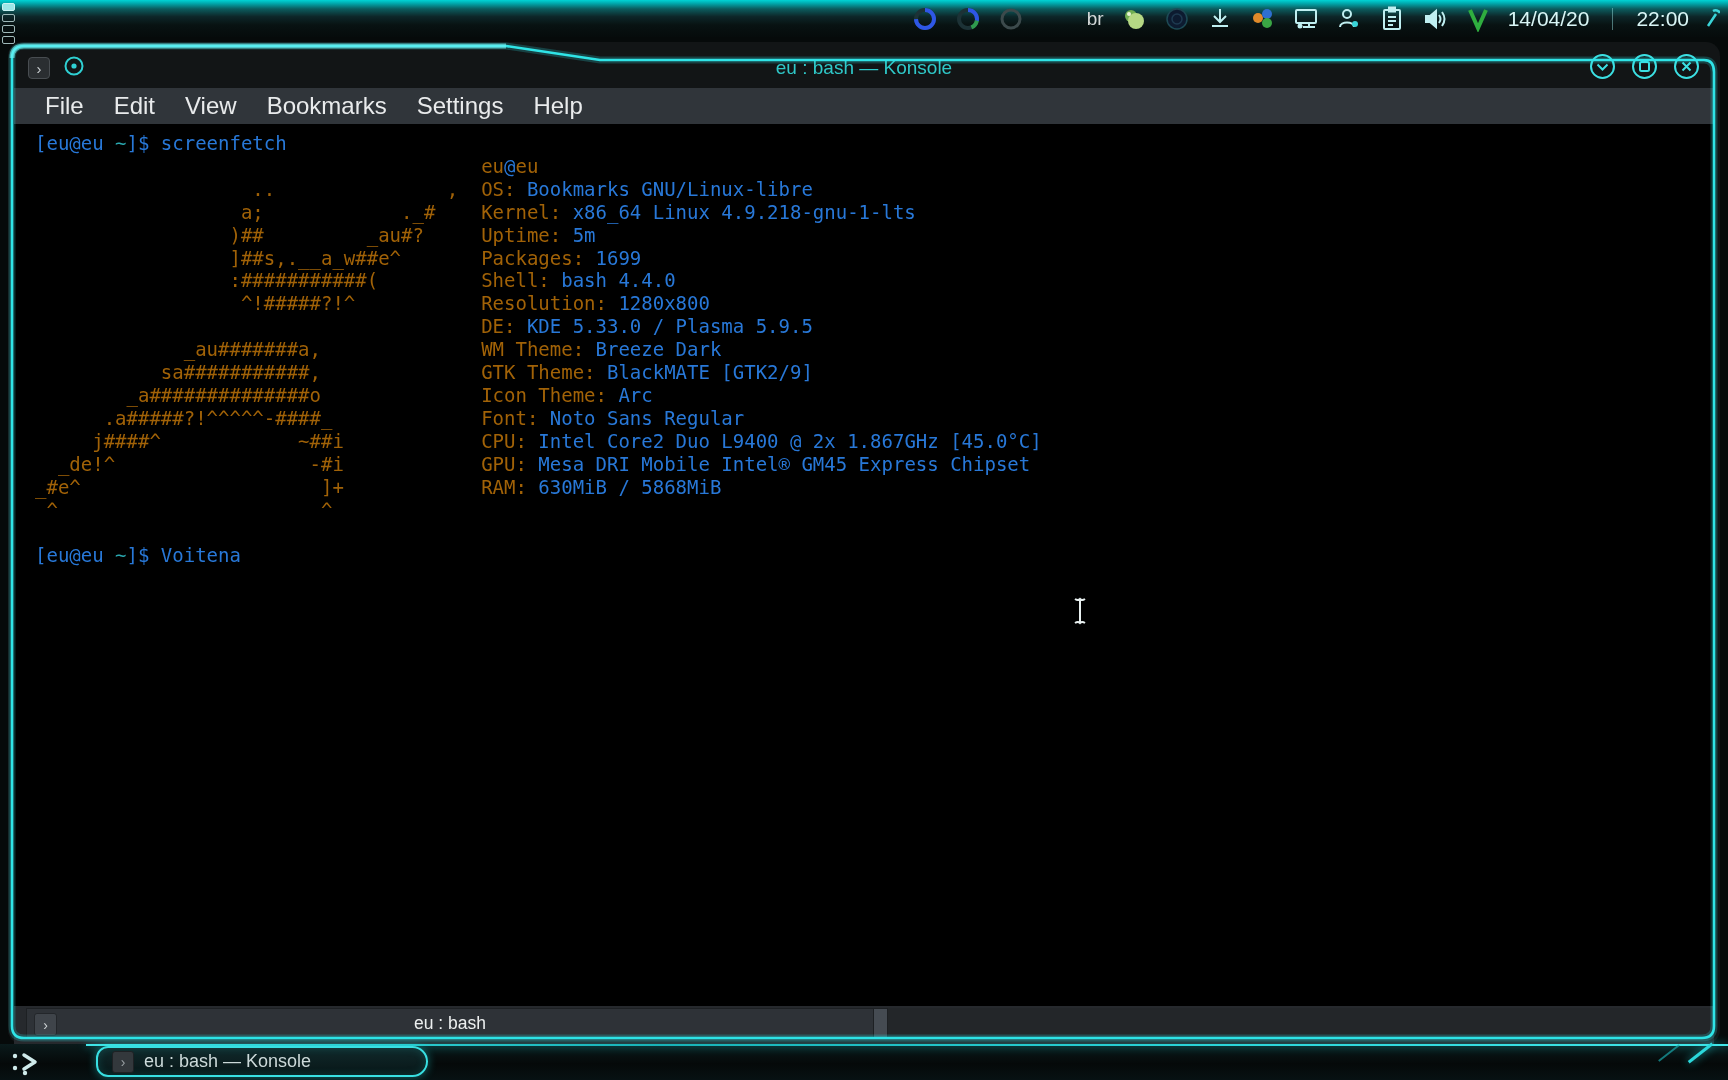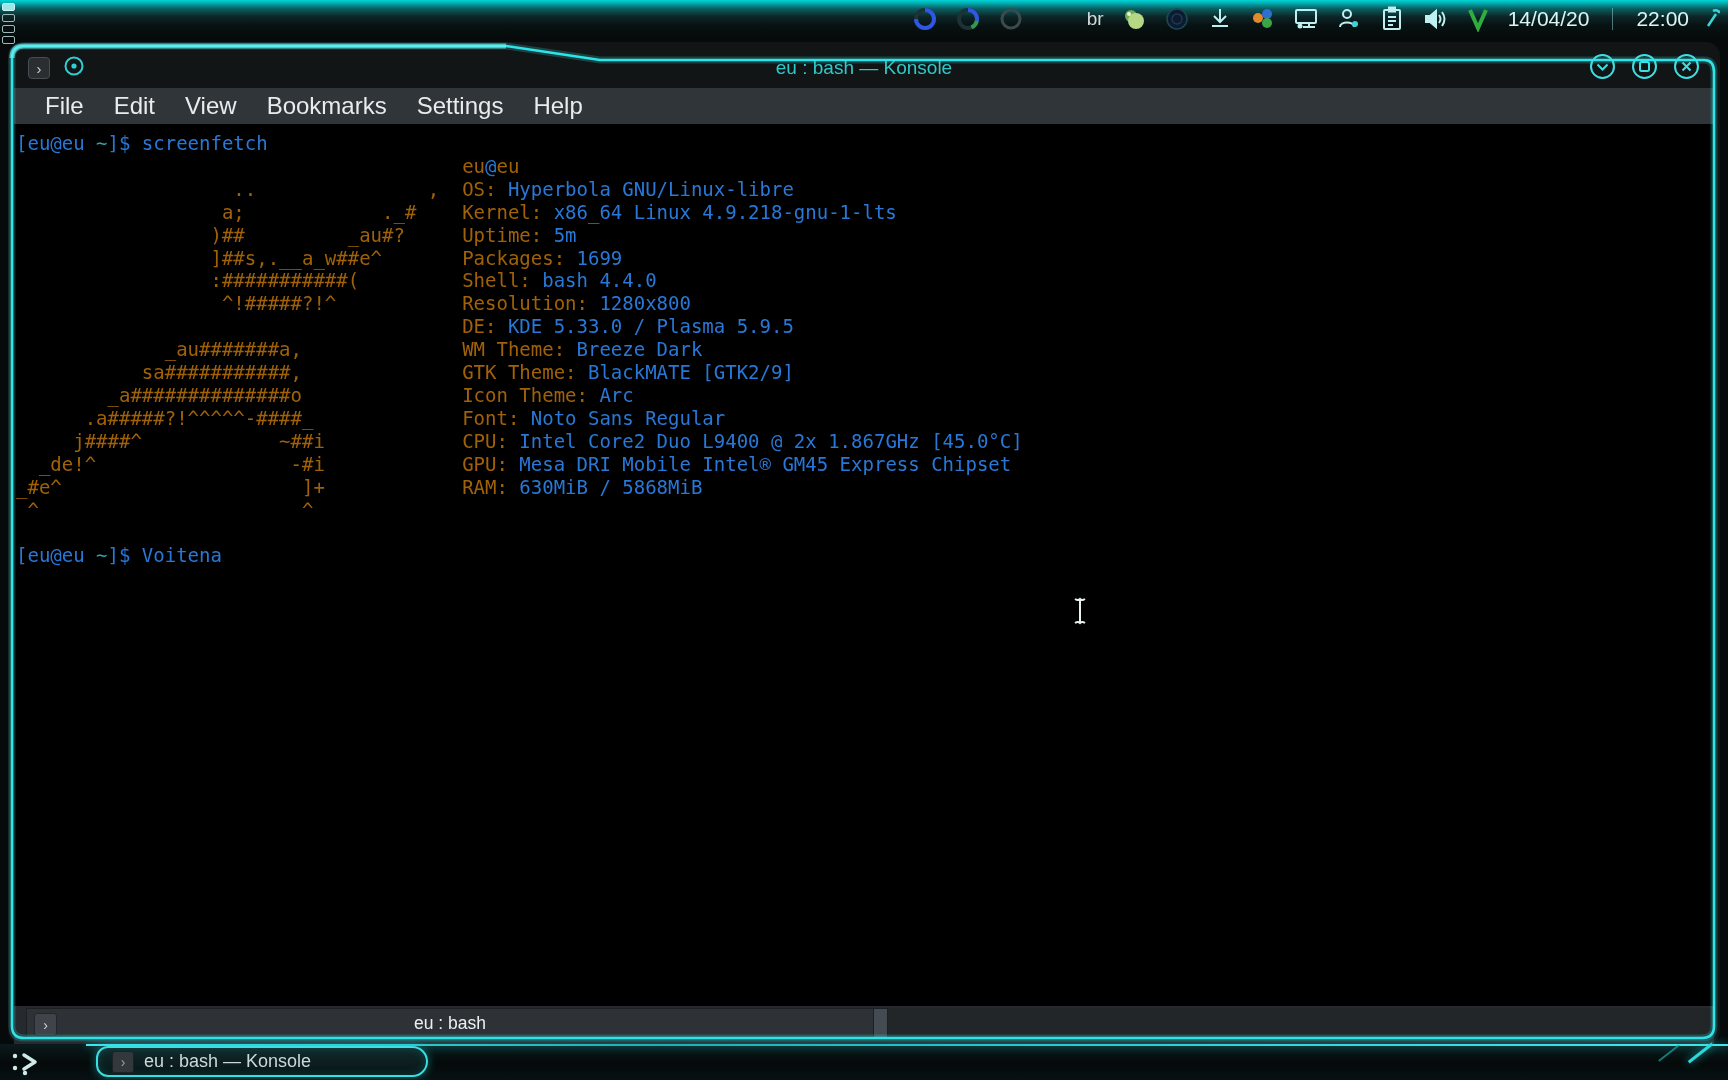--- a/index.html
+++ b/index.html
@@ -25,21 +25,21 @@
   .frame { position:absolute; inset:0; width:1712px; height:1002px; pointer-events:none; z-index:9; }
   .titlebar { height:46px; display:flex; align-items:center; padding:6px 14px 0 14px; position:relative; }
   .tb-left { display:flex; align-items:center; gap:12px; }
   .app-badge { width:22px; height:22px; background:#2a2e31; border:1px solid #484d51; border-radius:4px;
     color:#cfd4d6; font-size:15px; display:flex; align-items:center; justify-content:center; }
   .win-title { position:absolute; left:0; right:0; text-align:center; color:#2fc9c9; font-size:19px; }
   .controls { margin-left:auto; display:flex; gap:15px; z-index:2; }
   .menubar { height:36px; background:#30353a; display:flex; align-items:center; padding-left:16px; }
   .menu-item { color:#e9ebec; font-size:24px; padding:0 15px; line-height:36px; }
 
-  .terminal { flex:1; background:#000; padding:8px 0 0 2px; position:relative; overflow:hidden;
+  .terminal { flex:1; background:#000; padding:8px 0 0 21px; position:relative; overflow:hidden;
     font-family:"DejaVu Sans Mono",monospace; font-size:19px; line-height:22.9px; }
   .term-line { white-space:pre; min-height:22.9px; }
   .c-white { color:#a16207; } .c-blue { color:var(--tblue); } .c-cyan { color:var(--tcyan); }
 
   .tabbar { height:38px; background:#26292d; display:flex; align-items:stretch; padding:2px 2px 5px 12px; }
   .tab { width:848px; background:#2e3237; border:1px solid #1d2023; display:flex; align-items:center;
     justify-content:center; position:relative; color:#ecefef; font-size:17.5px; }
   .tab-mini { position:absolute; left:7px; top:4px; width:23px; height:23px; background:#3f444a; border:1px solid #23262a;
     border-radius:3px; color:#cdd2d4; font-size:14px; display:flex; align-items:center; justify-content:center; }
   .tab-strip { width:14px; background:#454b52; border:1px solid #1d2023; border-left:none; }
@@ -209,21 +209,21 @@
       <span class="menu-item">Edit</span>
       <span class="menu-item">View</span>
       <span class="menu-item">Bookmarks</span>
       <span class="menu-item">Settings</span>
       <span class="menu-item">Help</span>
     </div>
 
   <div class="terminal" id="terminal">
       <div class="term-line"><span class="c-blue">[eu@eu </span><span class="c-cyan">~</span><span class="c-blue">]$ screenfetch</span></div>
       <div class="term-line"><span class="c-white">                                       </span><span class="c-white">eu</span><span class="c-blue">@</span><span class="c-white">eu</span></div>
-      <div class="term-line"><span class="c-white">                   ..               ,  </span><span class="c-white">OS: </span><span class="c-blue">Hyperbola GNU/Linux-libre</span></div>
+      <div class="term-line"><span class="c-white">                   ..               ,  </span><span class="c-white">OS: </span><span class="c-blue">Bookmarks GNU/Linux-libre</span></div>
       <div class="term-line"><span class="c-white">                  a;            ._#    </span><span class="c-white">Kernel: </span><span class="c-blue">x86_64 Linux 4.9.218-gnu-1-lts</span></div>
       <div class="term-line"><span class="c-white">                 )##         _au#?     </span><span class="c-white">Uptime: </span><span class="c-blue">5m</span></div>
       <div class="term-line"><span class="c-white">                 ]##s,.__a_w##e^       </span><span class="c-white">Packages: </span><span class="c-blue">1699</span></div>
       <div class="term-line"><span class="c-white">                 :###########(         </span><span class="c-white">Shell: </span><span class="c-blue">bash 4.4.0</span></div>
       <div class="term-line"><span class="c-white">                  ^!#####?!^           </span><span class="c-white">Resolution: </span><span class="c-blue">1280x800</span></div>
       <div class="term-line"><span class="c-white">                                       </span><span class="c-white">DE: </span><span class="c-blue">KDE 5.33.0 / Plasma 5.9.5</span></div>
       <div class="term-line"><span class="c-white">             _au#######a,              </span><span class="c-white">WM Theme: </span><span class="c-blue">Breeze Dark</span></div>
       <div class="term-line"><span class="c-white">           sa###########,              </span><span class="c-white">GTK Theme: </span><span class="c-blue">BlackMATE [GTK2/9]</span></div>
       <div class="term-line"><span class="c-white">        _a##############o              </span><span class="c-white">Icon Theme: </span><span class="c-blue">Arc</span></div>
       <div class="term-line"><span class="c-white">      .a#####?!^^^^^-####_             </span><span class="c-white">Font: </span><span class="c-blue">Noto Sans Regular</span></div>

